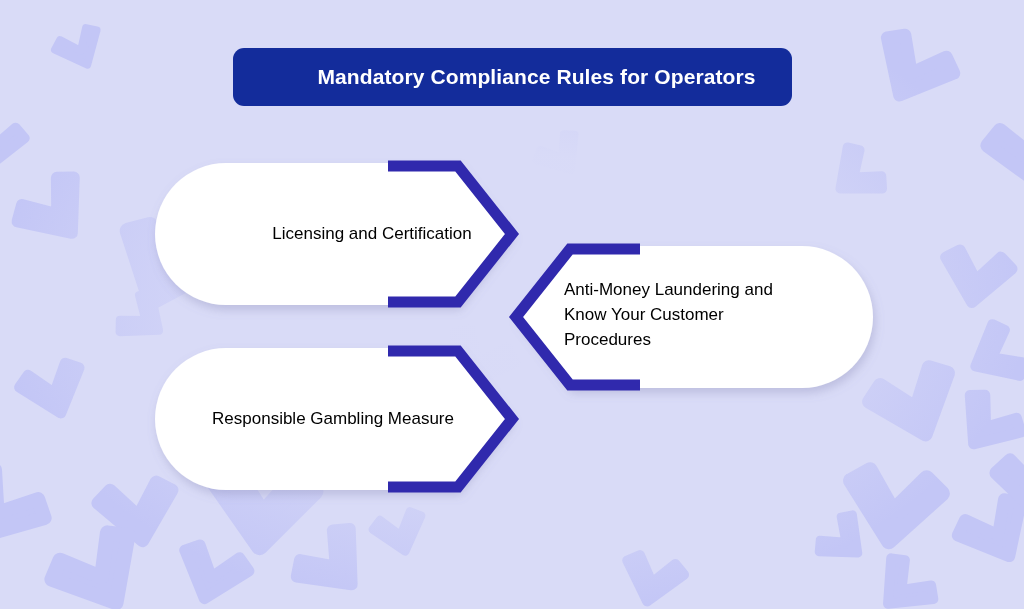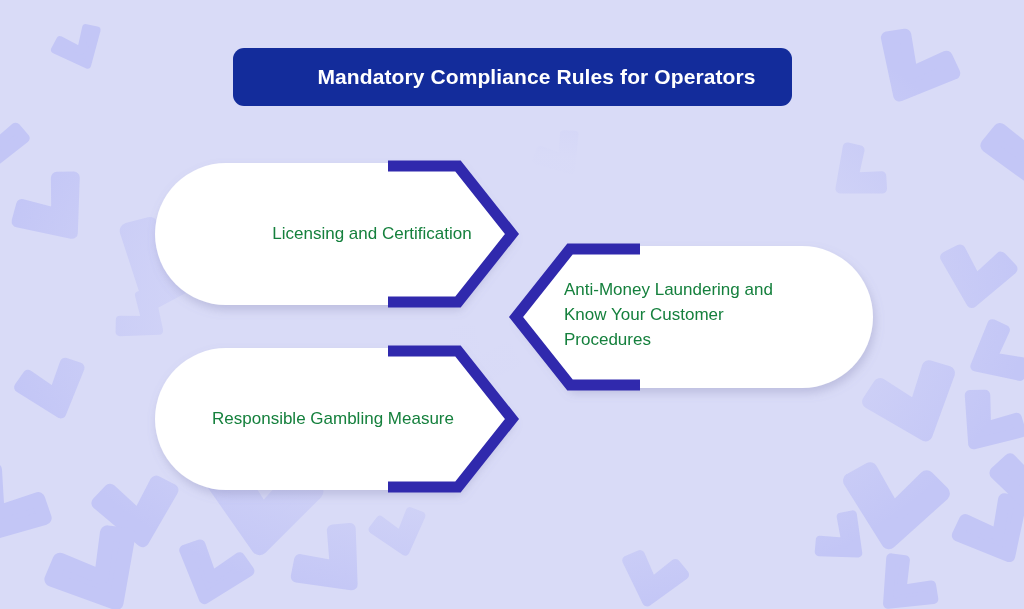--- a/index.html
+++ b/index.html
@@ -66,21 +66,21 @@
     position: absolute;
   }
   .card svg {
     position: absolute;
     left: 0;
     top: 0;
     overflow: visible;
   }
   .card-label {
     position: absolute;
-    color: #15803d;
+    color: #000000;
     font-size: 17px;
     line-height: 25px;
     font-weight: normal;
     white-space: pre-line;
   }
 
   
   #card-licensing     { left: 152px; top: 160px;  width: 368px; height: 148px; }
   #card-responsible   { left: 152px; top: 345px;  width: 368px; height: 148px; }
   

